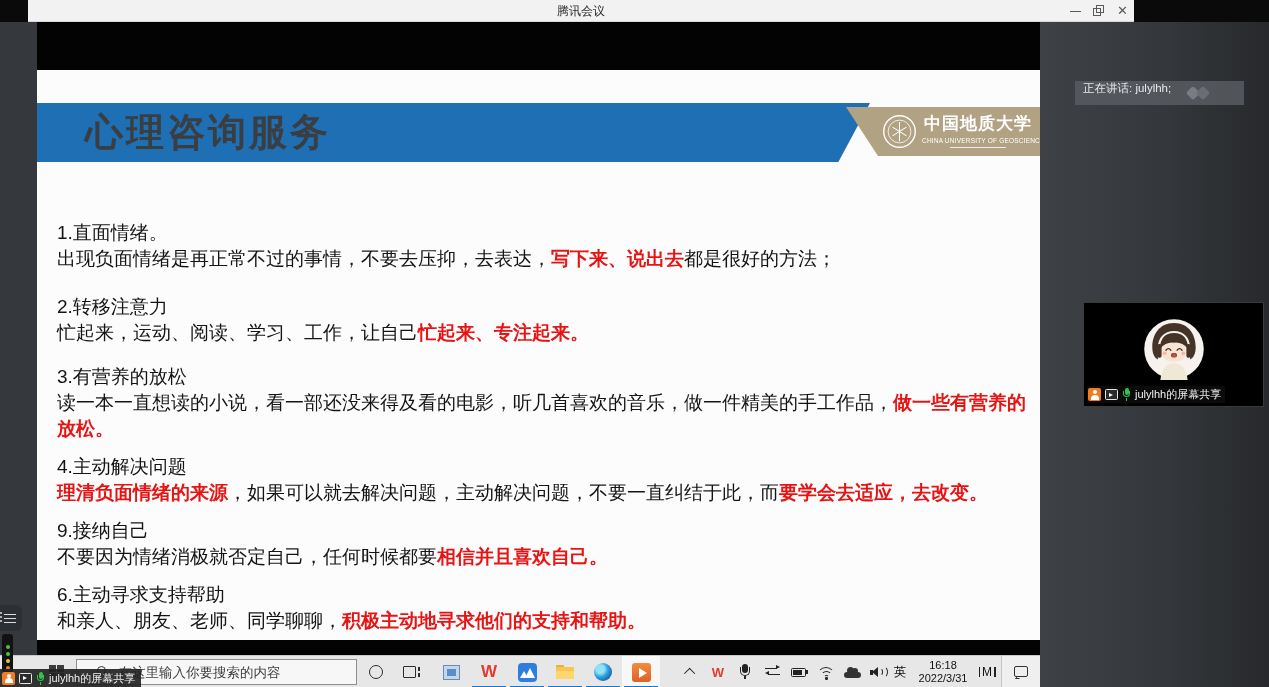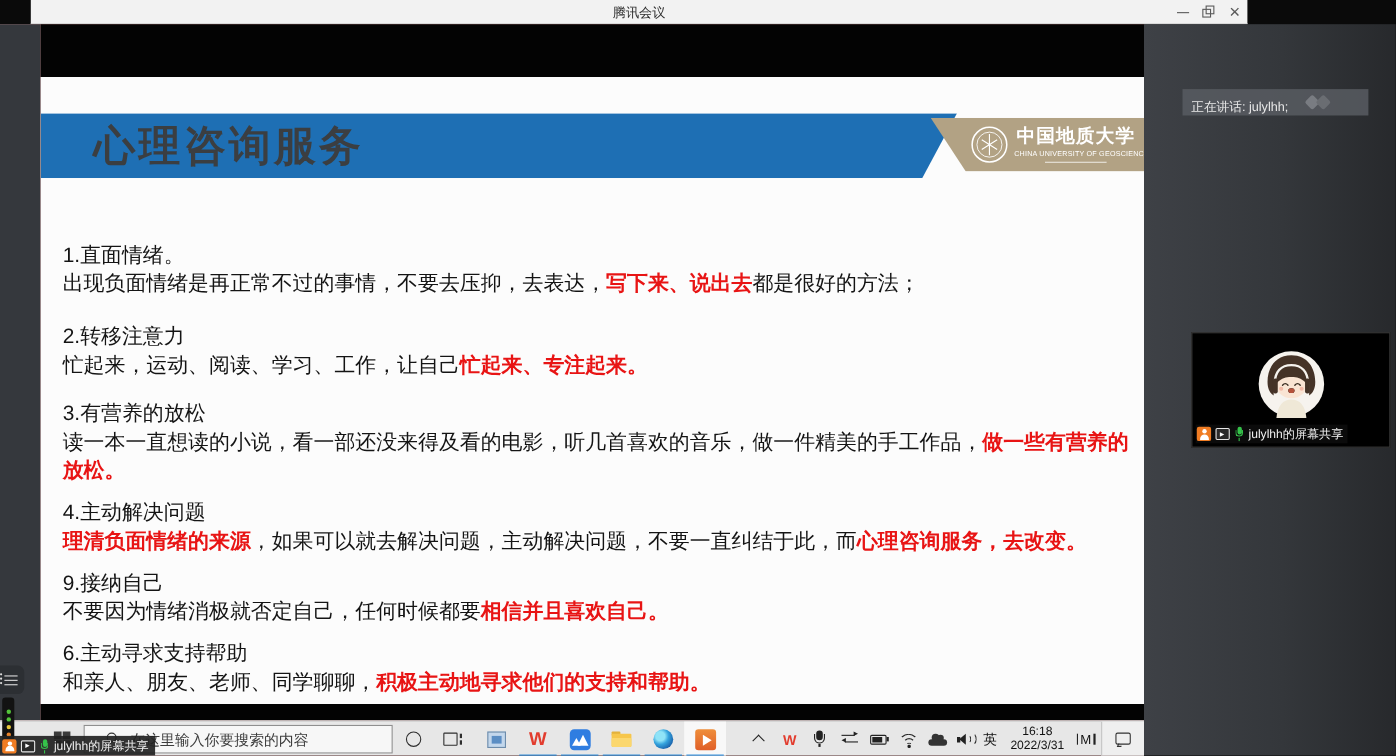--- a/index.html
+++ b/index.html
@@ -156,21 +156,21 @@
   .ic-screen{position:relative;width:13px;height:11px;border:1.3px solid #e6e6e6;border-radius:1.5px;background:#2a2a2a;}
   .ic-screen:after{content:"";position:absolute;left:3px;top:2.5px;border-top:2.5px solid transparent;border-bottom:2.5px solid transparent;border-left:4.5px solid #fff;}
   .ic-mic{position:relative;width:9px;height:13px;}
   .ic-mic i.cap{position:absolute;left:2.5px;top:0;width:4px;height:7px;background:#35c24a;border-radius:2px;}
   .ic-mic i.arc{position:absolute;left:1px;top:3px;width:7px;height:6px;border:1.3px solid #35c24a;border-top:none;border-radius:0 0 5px 5px;}
   .ic-mic i.stem{position:absolute;left:4px;top:10px;width:1.3px;height:3px;background:#35c24a;}
   .pill-label{font-size:11px;color:#f2f2f2;white-space:nowrap;}
 
   
   #sidebar{left:1040px;top:22px;width:229px;height:665px;background:linear-gradient(90deg,#3e4146 0%,#34373b 55%,#27292c 100%);}
-  #speaking{left:35px;top:59px;width:169px;height:24px;background:rgba(88,92,98,.85);display:flex;align-items:flex-end;padding-left:8px;}
+  #speaking{left:35px;top:59px;width:169px;height:24px;background:rgba(88,92,98,.85);display:flex;align-items:flex-start;padding-left:8px;}
   #speaking .txt{font-size:11.5px;color:#e9e9e9;}
   #wm{position:absolute;right:26px;top:5px;width:34px;height:14px;opacity:.55;}
   #wm i{position:absolute;top:2px;width:10px;height:10px;transform:rotate(45deg);border-radius:2px;}
   #wm i.d1{left:4px;background:#9a9da2;} #wm i.d2{left:14px;background:#7e8186;}
   #thumb{left:43px;top:280px;width:181px;height:105px;background:#000;border:1px solid #3a3a3a;cursor:pointer;}
   #thumb-label{position:absolute;left:3px;bottom:3px;display:flex;align-items:center;gap:4px;background:rgba(20,20,20,.55);padding:1px 4px 1px 1px;}
   #avatar{position:absolute;left:59px;top:15px;width:62px;height:62px;}
 
   b,i{font-style:normal;font-weight:inherit;}
 </style>
@@ -221,21 +221,21 @@
       <div class="slide-text" id="p2">
         <div>2.转移注意力</div>
         <div><span>忙起来，运动、阅读、学习、工作，让自己</span><span class="red">忙起来、专注起来。</span><span></span><span class="red"></span></div>
       </div>
       <div class="slide-text" id="p3">
         <div>3.有营养的放松</div>
         <div><span>读一本一直想读的小说，看一部还没来得及看的电影，听几首喜欢的音乐，做一件精美的手工作品，</span><span class="red">做一些有营养的放松。</span><span></span><span class="red"></span></div>
       </div>
       <div class="slide-text" id="p4">
         <div>4.主动解决问题</div>
-        <div><span></span><span class="red">理清负面情绪的来源</span><span>，如果可以就去解决问题，主动解决问题，不要一直纠结于此，而</span><span class="red">心理咨询服务，去改变。</span></div>
+        <div><span></span><span class="red">理清负面情绪的来源</span><span>，如果可以就去解决问题，主动解决问题，不要一直纠结于此，而</span><span class="red">要学会去适应，去改变。</span></div>
       </div>
       <div class="slide-text" id="p5">
         <div>9.接纳自己</div>
         <div><span>不要因为情绪消极就否定自己，任何时候都要</span><span class="red">相信并且喜欢自己。</span><span></span><span class="red"></span></div>
       </div>
       <div class="slide-text" id="p6">
         <div>6.主动寻求支持帮助</div>
         <div><span>和亲人、朋友、老师、同学聊聊，</span><span class="red">积极主动地寻求他们的支持和帮助。</span><span></span><span class="red"></span></div>
       </div>
     </div>

